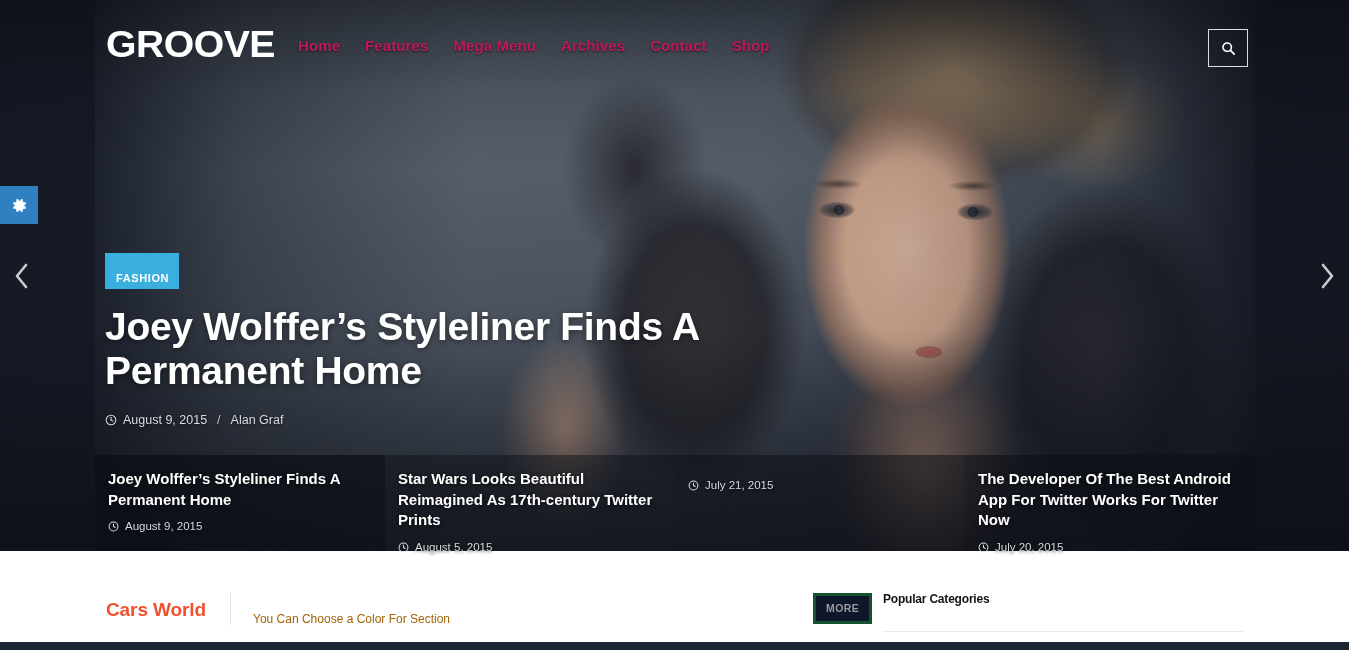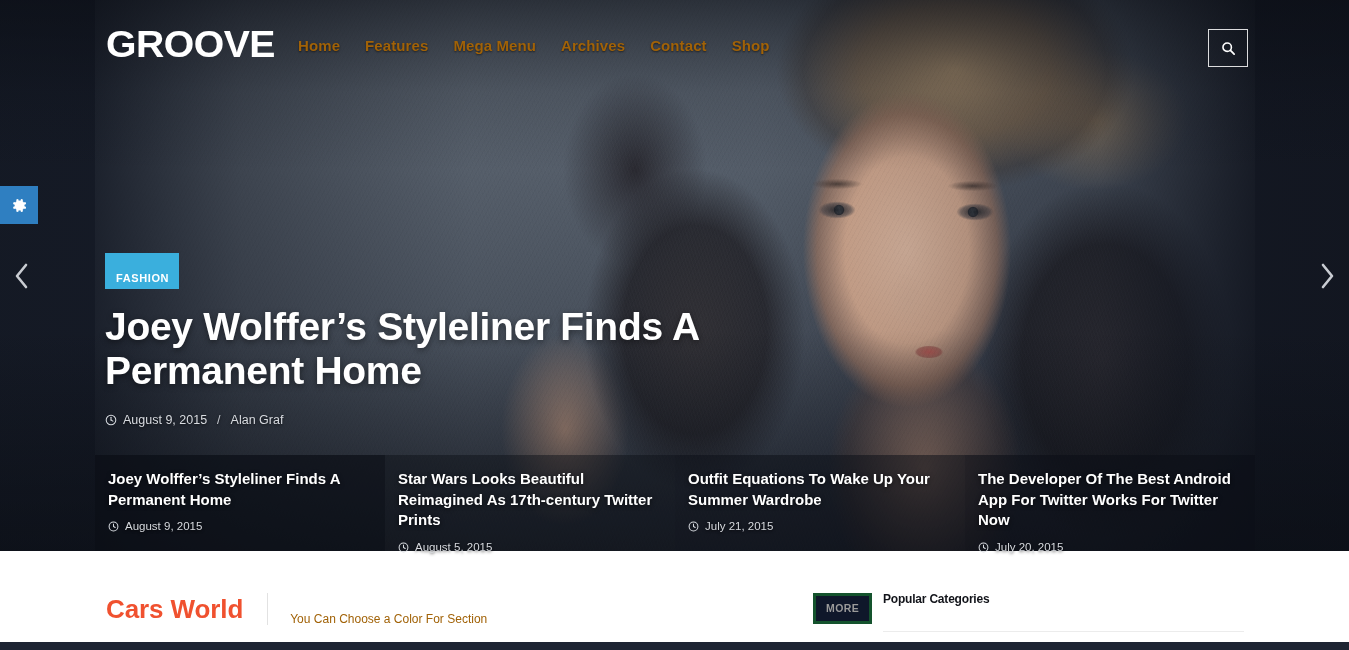--- a/index.html
+++ b/index.html
@@ -86,21 +86,21 @@
   .header-inner{ position:relative; width:1349px; height:92px; }
   .logo{
     position:absolute; left:106px; top:26px;
     font-size:37px; font-weight:700; letter-spacing:-.5px;
     color:#fff; line-height:1;
     font-family:"Liberation Sans", sans-serif;
     transform:scaleX(1.06); transform-origin:left center;
   }
   .nav{ position:absolute; left:298px; top:37px; display:flex; gap:0; }
   .nav a{
-    color:#a16207; text-decoration:none; font-size:15px; font-weight:700;
+    color:#be185d; text-decoration:none; font-size:15px; font-weight:700;
     padding:0 25px 0 0; letter-spacing:.1px; white-space:nowrap;
     text-shadow:0 1px 2px rgba(0,0,0,.55);
   }
   .nav a:first-child{ }
   .search-btn{
     position:absolute; right:101px; top:29px;
     width:40px; height:38px; border:1px solid rgba(255,255,255,.85);
     background:transparent; display:flex; align-items:center; justify-content:center;
     cursor:pointer;
   }
@@ -164,21 +164,21 @@
   }
 
   
   .white-section{
     position:absolute; left:0; top:551px; width:1349px; height:91px; background:#fff;
   }
   .cars-head{
     position:absolute; left:106px; top:42px; display:flex; align-items:center;
   }
   .cars-title{
-    color:#f0512f; font-size:26px; font-weight:700; letter-spacing:-.1px; line-height:1;
+    color:#f0512f; font-size:19px; font-weight:700; letter-spacing:-.1px; line-height:1;
   }
   .cars-div{
     width:1px; height:32px; background:#e2e2e2; margin:0 22px 0 24px;
   }
   .cars-sub{ color:#a16207; font-size:12px; font-weight:400; line-height:1;margin-top:20px; }
   .more-btn{
     position:absolute; left:813px; top:42px;
     border:3px solid #14532d; background:#0f172a; color:#9a9a9a;
     font-size:10.5px; font-weight:700; letter-spacing:.4px;
     padding:7px 10px; line-height:1; cursor:pointer;
@@ -283,21 +283,20 @@
         <svg width="11" height="11" viewBox="0 0 14 14">
           <circle cx="7" cy="7" r="5.6" fill="none" stroke="#d6d9de" stroke-width="1.3"></circle>
           <line x1="7" y1="3.8" x2="7" y2="7" stroke="#d6d9de" stroke-width="1.3" stroke-linecap="round"></line>
           <line x1="7" y1="7" x2="9.2" y2="8.3" stroke="#d6d9de" stroke-width="1.3" stroke-linecap="round"></line>
         </svg>
         <span>August 5, 2015</span>
       </div>
     </div>
 
     <div class="thumb">
-      <div class="thumb-title">Outfit Equations To Wake Up Your Summer Wardrobe</div>
       <div class="thumb-meta">
         <svg width="11" height="11" viewBox="0 0 14 14">
           <circle cx="7" cy="7" r="5.6" fill="none" stroke="#d6d9de" stroke-width="1.3"></circle>
           <line x1="7" y1="3.8" x2="7" y2="7" stroke="#d6d9de" stroke-width="1.3" stroke-linecap="round"></line>
           <line x1="7" y1="7" x2="9.2" y2="8.3" stroke="#d6d9de" stroke-width="1.3" stroke-linecap="round"></line>
         </svg>
         <span>July 21, 2015</span>
       </div>
     </div>
 

